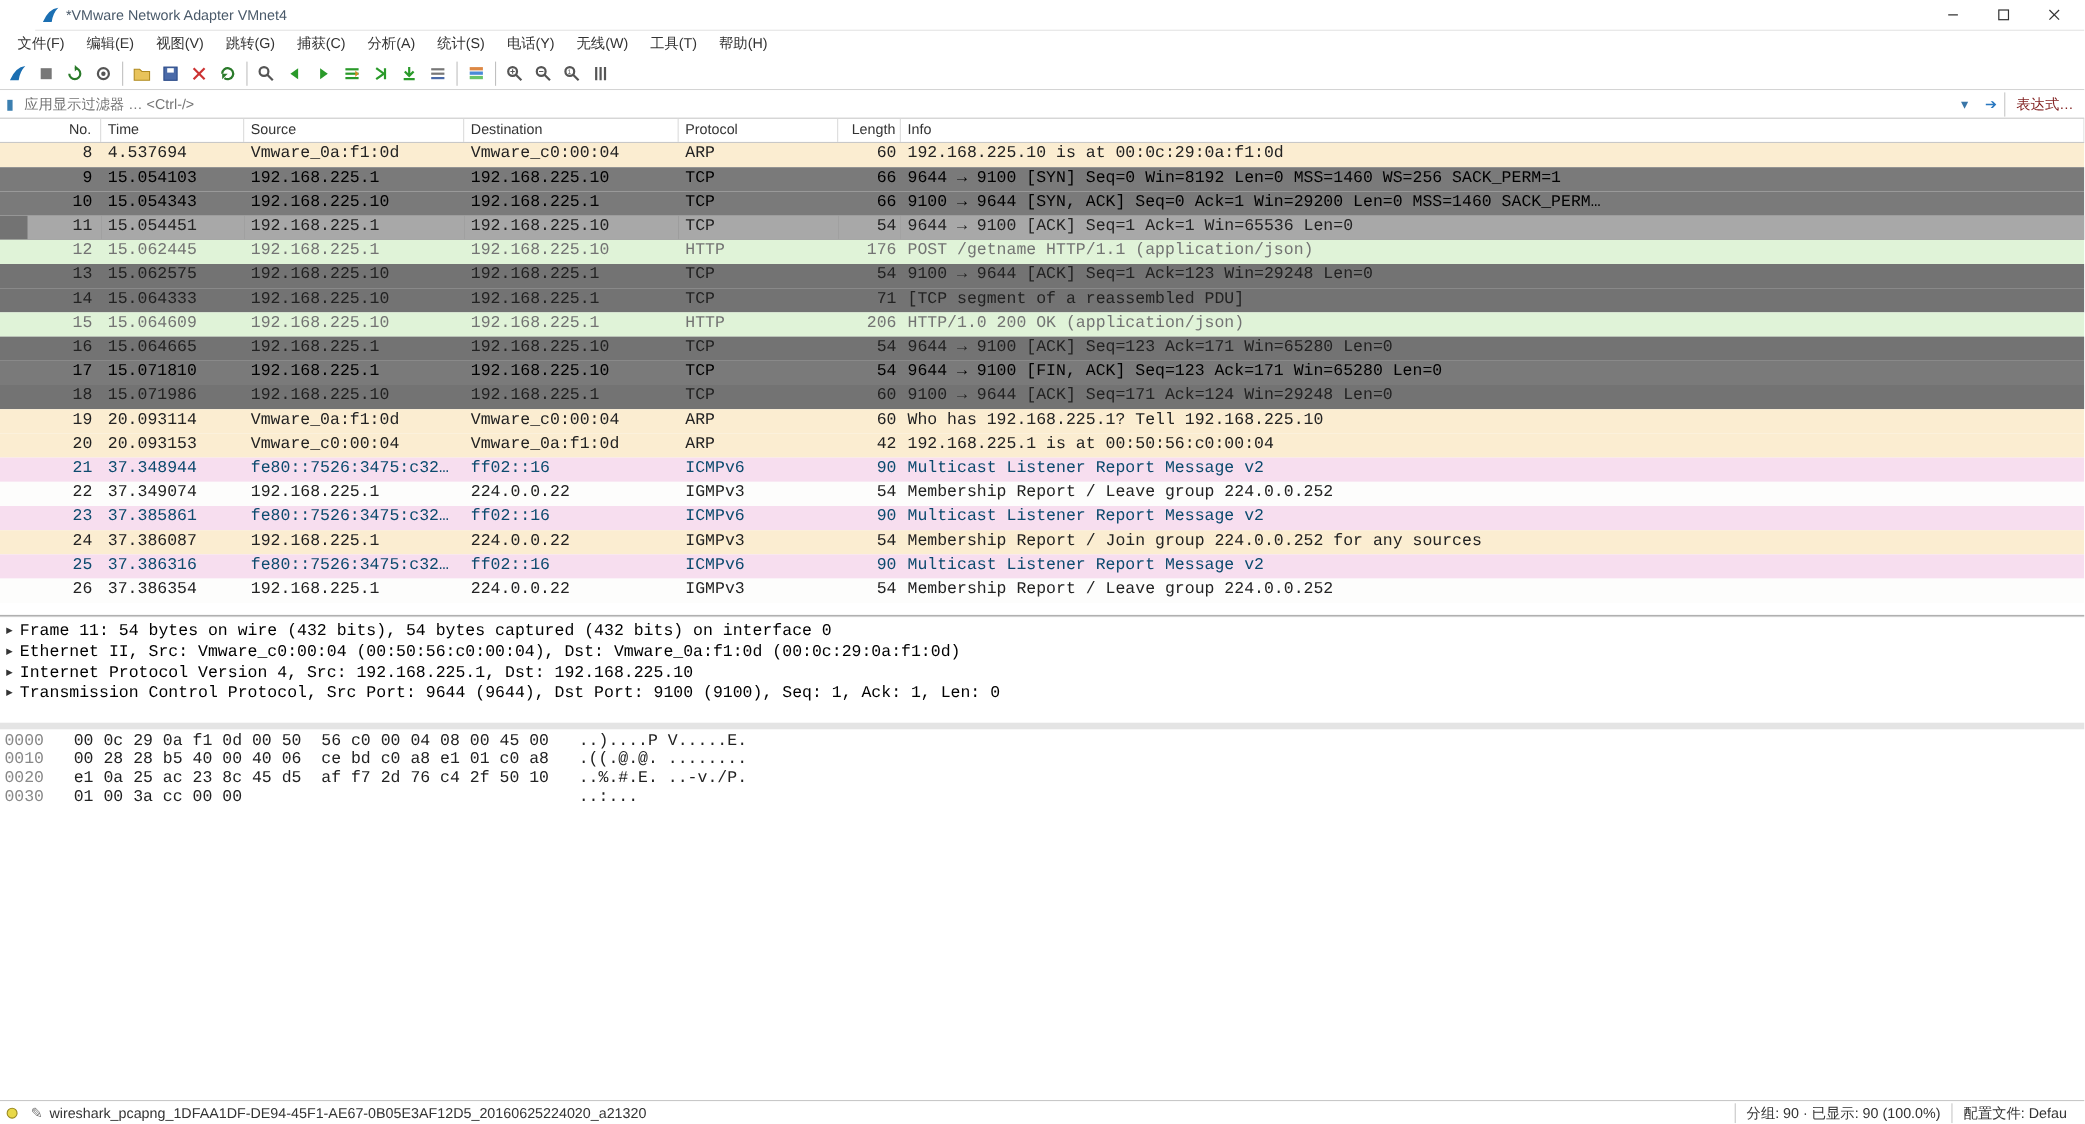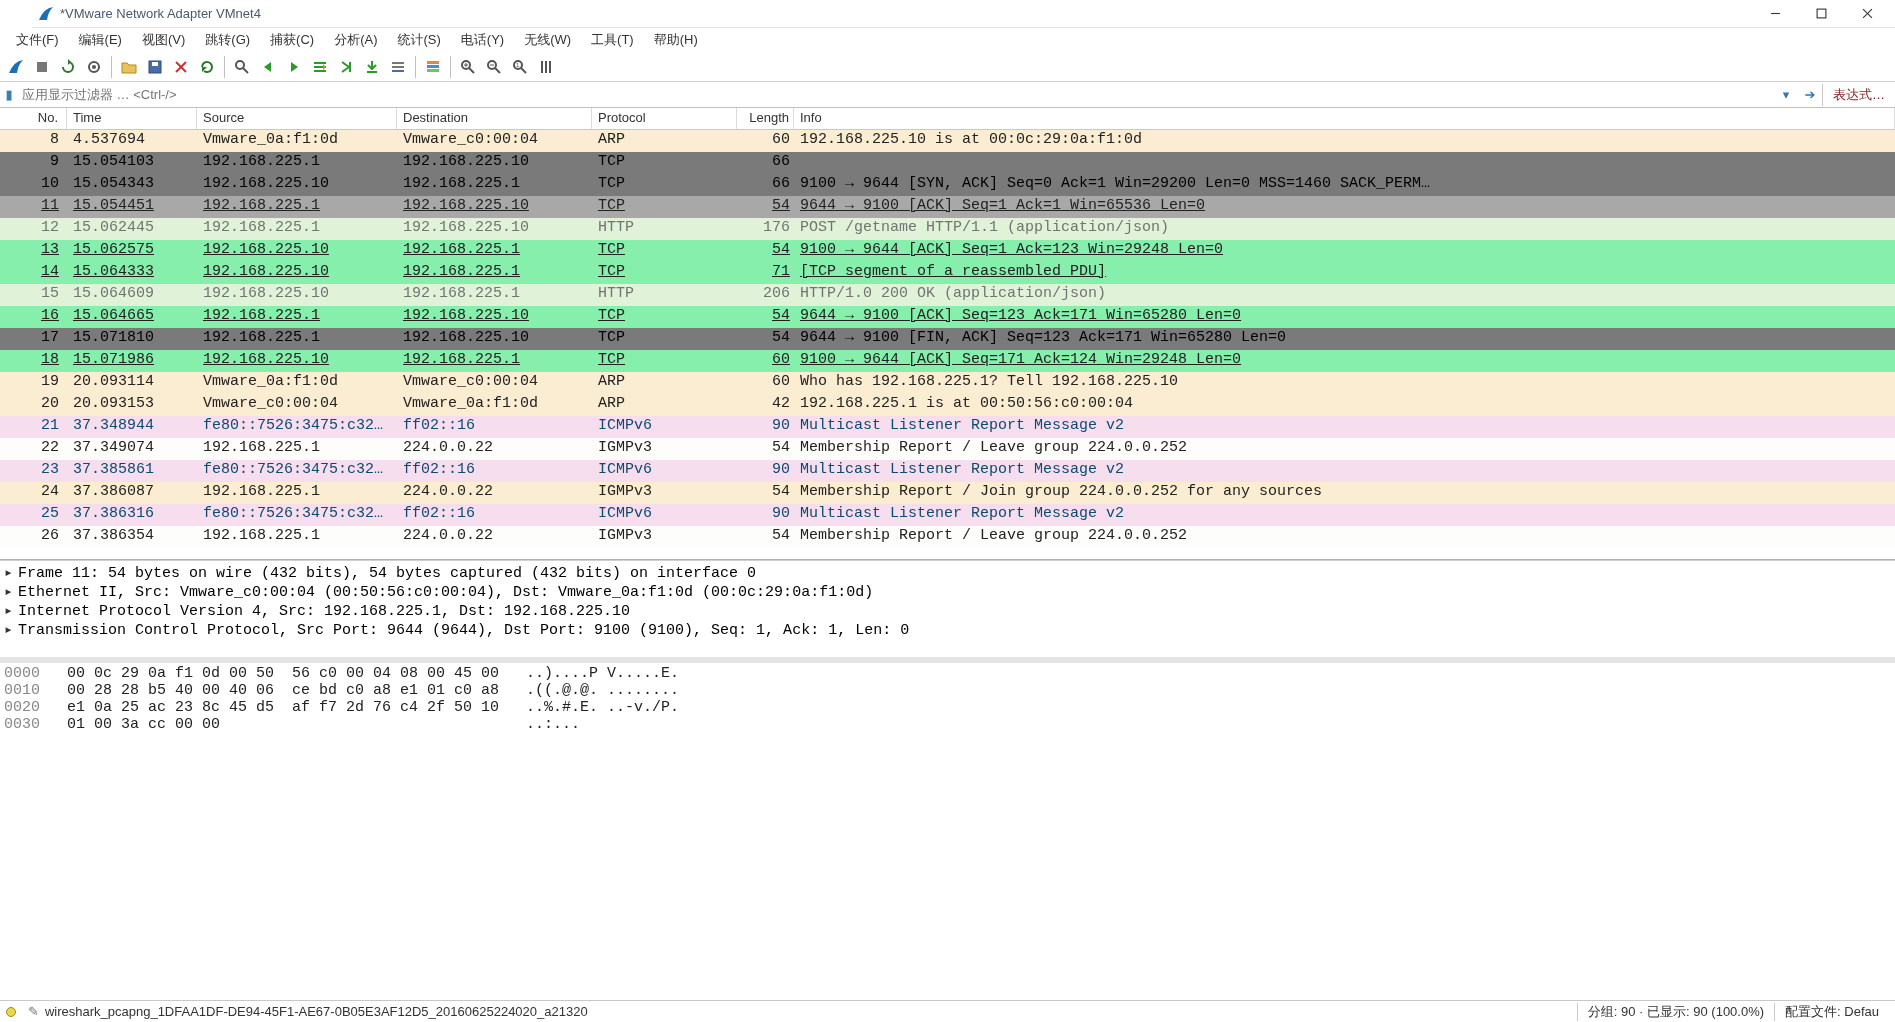--- a/index.html
+++ b/index.html
@@ -89,30 +89,30 @@
   font-family: "Consolas","Courier New",monospace;
   font-size: 15px;
   border-bottom:1px solid #b0b0b0;
 }
 .prow {
   height:22px;
   display:flex;
   white-space:nowrap;
 }
 .prow .c { padding:1px 6px; overflow:hidden; text-overflow:ellipsis;}
-.col-no    { width: 67px; text-align:right; padding-right:8px !important;}
+.col-no    { width: 67px; text-align:right; padding-right:8px !important;margin-left:25px;}
 .col-time  { width: 130px; }
 .col-src   { width: 200px; }
 .col-dst   { width: 195px; }
 .col-proto { width: 145px; }
 .col-len   { width: 57px; text-align:right; padding-right:4px !important;}
 .col-info  { flex:1; }
 .bg-beige  { background:#fbedd1; color:#222;}
 .bg-grey   { background:#7a7a7a; color:#000;}
-.bg-lilac  { background:#86efac; color:#222;text-decoration:underline;}
+.bg-lilac  { background:#737373; color:#222;}
 .bg-green  { background:#e0f3d8; color:#737373;}
 .bg-pink   { background:#f7deef; color:#0c4a6e;}
 .bg-white  { background:#fdfdfc; color:#222;}
 .prow.selected .c { background:#a8a8a8; }
 .details {
   flex: 0 0 auto;
   height: 103px;
   overflow:auto;
   border-bottom: 6px solid #e4e4e4;
   border-top:1px solid #d0d0d0;
@@ -350,20 +350,21 @@
       <div class="c col-len">60</div>
       <div class="c col-info">192.168.225.10 is at 00:0c:29:0a:f1:0d</div>
     </div>
     <div class="prow bg-grey">
       <div class="c col-no">9</div>
       <div class="c col-time">15.054103</div>
       <div class="c col-src">192.168.225.1</div>
       <div class="c col-dst">192.168.225.10</div>
       <div class="c col-proto">TCP</div>
       <div class="c col-len">66</div>
+      <div class="c col-info">9644 → 9100 [SYN] Seq=0 Win=8192 Len=0 MSS=1460 WS=256 SACK_PERM=1</div>
     </div>
     <div class="prow bg-grey">
       <div class="c col-no">10</div>
       <div class="c col-time">15.054343</div>
       <div class="c col-src">192.168.225.10</div>
       <div class="c col-dst">192.168.225.1</div>
       <div class="c col-proto">TCP</div>
       <div class="c col-len">66</div>
       <div class="c col-info">9100 → 9644 [SYN, ACK] Seq=0 Ack=1 Win=29200 Len=0 MSS=1460 SACK_PERM…</div>
     </div>

